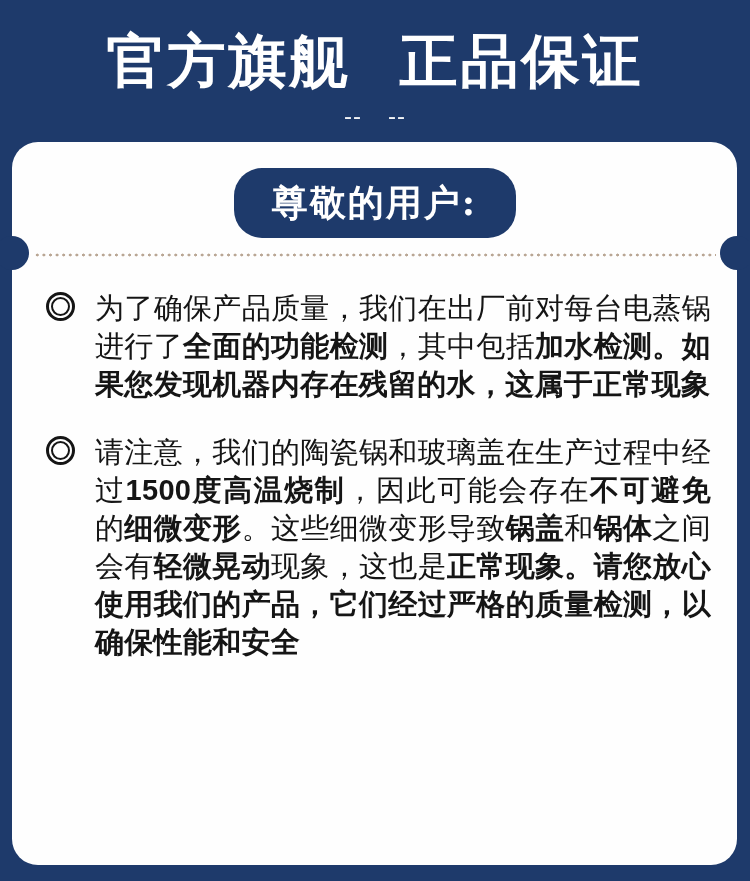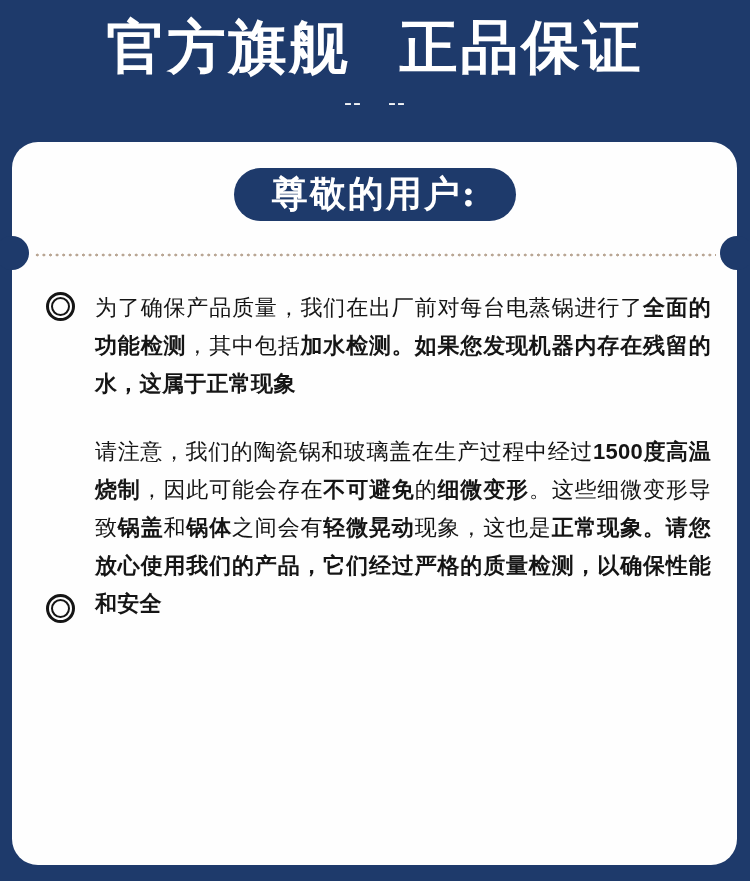--- a/index.html
+++ b/index.html
@@ -13,21 +13,21 @@
   html,body{margin:0;padding:0;}
   body{
     width:750px;height:881px;
     background:var(--navy);
     font-family:"Liberation Sans","DejaVu Sans",sans-serif;
     position:relative;overflow:hidden;
   }
   .page{position:absolute;inset:0;}
 
   
-  .header{padding-top:16px;text-align:center;color:var(--white);}
+  .header{padding-top:30px;text-align:center;color:var(--white);}
   .title{
     font-family:"DejaVu Serif","Liberation Serif",serif;
     font-weight:bold;
     font-size:58px;line-height:62px;
     letter-spacing:3px;word-spacing:26px;
     color:var(--white);
   }
   .subtitle{
     margin-top:11px;
     font-size:24px;line-height:26px;
@@ -38,21 +38,21 @@
   .subtitle .dash{font-weight:normal;letter-spacing:1px;margin:0 13px;opacity:.95;}
 
   
   .card{
     position:absolute;left:12px;right:13px;top:142px;bottom:16px;
     background:var(--card);
     border-radius:26px;
   }
   .pill{
     position:absolute;top:26px;left:50%;transform:translateX(-50%);
-    width:282px;height:53px;border-radius:28px;
+    width:282px;height:70px;border-radius:28px;
     background:var(--navy);
     display:flex;align-items:center;justify-content:center;
     color:var(--white);
     font-family:"DejaVu Serif","Liberation Serif",serif;
     font-weight:bold;font-size:36px;letter-spacing:2px;
   }
   .notch{
     position:absolute;width:34px;height:34px;border-radius:50%;
     background:var(--navy);top:94px;
   }
@@ -60,33 +60,33 @@
   .notch-right{right:-17px;}
   .dotted{
     position:absolute;top:110px;left:22px;right:21px;height:6px;
     background-image:radial-gradient(circle,var(--dot) 1.3px,transparent 1.7px);
     background-size:6.6px 6px;background-position:0 50%;background-repeat:repeat-x;
   }
 
   
   .paragraphs{position:absolute;top:147px;left:34px;right:26px;}
   .para{display:flex;align-items:flex-start;margin-bottom:30px;}
-  .para:last-child{margin-bottom:16px;align-items:flex-end;}
+  .para:last-child{margin-bottom:16px;}
   .bullet{
     flex:0 0 auto;width:29px;height:29px;margin-top:3px;margin-right:20px;
     border:3px solid var(--text);border-radius:50%;
     display:flex;align-items:center;justify-content:center;
   }
   .bullet::after{
     content:"";width:15px;height:15px;
     border:2.5px solid var(--text);border-radius:50%;
   }
   .ptext{
     flex:1 1 auto;
-    font-size:22px;line-height:38px;letter-spacing:.3px;
+    font-size:29px;line-height:38px;letter-spacing:.3px;
     color:var(--text);
     text-align:justify;
   }
   .ptext .b{font-weight:bold;}
 </style>
 </head>
 <body>
 
 <div class="page">
 

